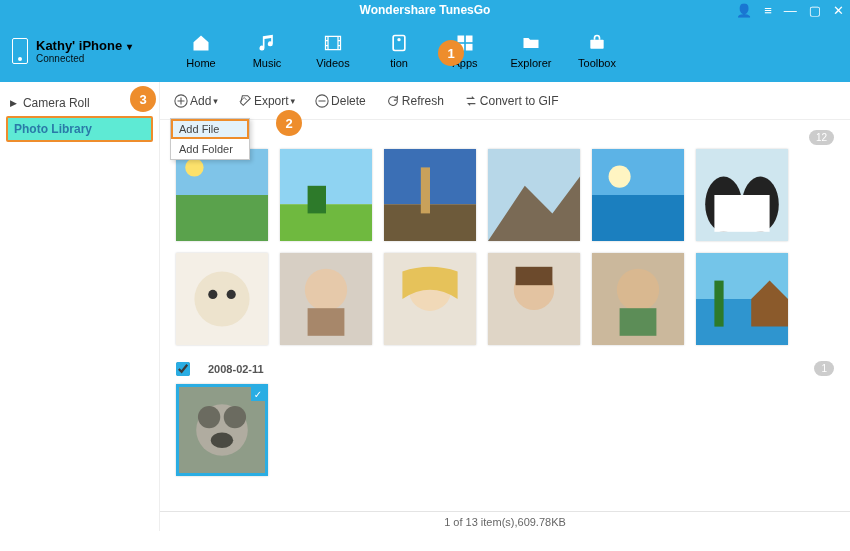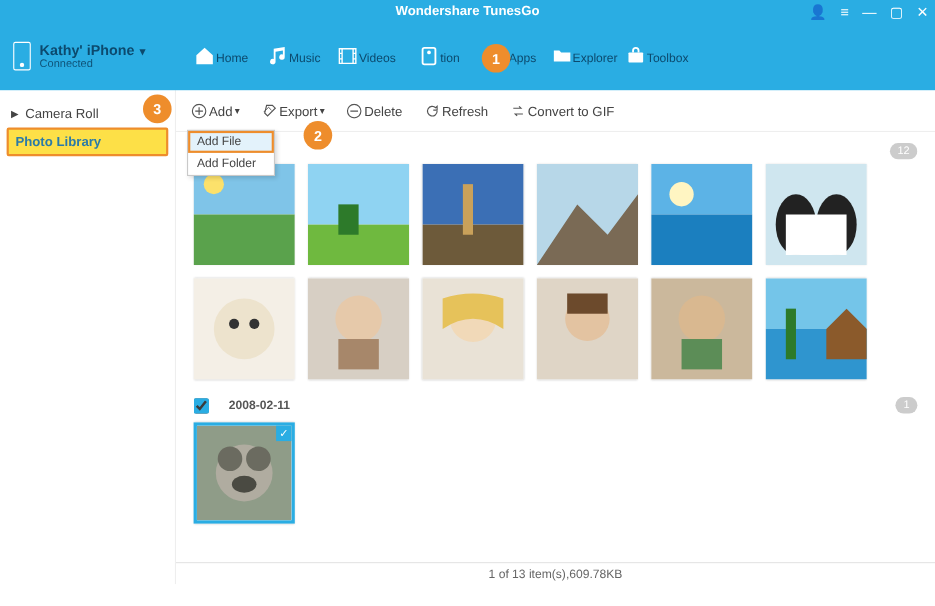--- a/index.html
+++ b/index.html
@@ -1,38 +1,38 @@
 <!DOCTYPE html>
 <html><head>
 <meta charset="utf-8">
 <style>
   * { box-sizing: border-box; margin: 0; padding: 0; }
   body { font-family: "Segoe UI", Arial, sans-serif; font-size: 12px; color: #333; background: #fff; width: 850px; height: 551px; overflow: hidden; position: relative; }
   .titlebar { background: #2aade3; height: 20px; display: flex; align-items: center; justify-content: center; color: #fff; padding: 0 6px; }
   .titlebar .title-center { position: absolute; left: 0; right: 0; text-align: center; font-weight: 600; font-size: 12px; pointer-events: none; }
   .titlebar .title-right { display: flex; gap: 12px; margin-left: auto; z-index: 1; }
   .titlebar .title-right span { cursor: pointer; font-size: 13px; }
-  .header { background: #2aade3; height: 62px; display: flex; padding-left: 12px; color: #0c4a6e; position: relative; }
+  .header { background: #2aade3; height: 62px; display: flex; padding-left: 12px; color: #000000; position: relative; }
   .device { display: flex; align-items: center; gap: 8px; width: 150px; }
   .device .phone-icon { width: 16px; height: 26px; border: 1.5px solid #fff; border-radius: 2px; position: relative; }
   .device .phone-icon::after { content: ""; position: absolute; bottom: 2px; left: 50%; transform: translateX(-50%); width: 4px; height: 4px; border-radius: 50%; background: #fff; }
   .device .dname { font-size: 13px; font-weight: 600; }
   .device .dstatus { font-size: 10px; opacity: 0.9; }
   .device .chev { margin-left: 2px; font-size: 10px; }
   .tabs { display: flex; align-items: center; gap: 0; margin-left: 6px; }
-  .tab { display: flex; flex-direction: row; align-items: center; justify-content: center; width: 66px; height: 62px; cursor: pointer; position: relative; }
+  .tab { display: flex; flex-direction: column; align-items: center; justify-content: center; width: 66px; height: 62px; cursor: pointer; position: relative; }
   .tab.selected { border: 2px solid #ee8d2c; border-radius: 3px; }
   .tab .ticon { width: 20px; height: 20px; display: flex; align-items: center; justify-content: center; }
   .tab .ticon svg { fill: #fff; }
   .tab .tlabel { font-size: 11px; margin-top: 4px; }
   .main { display: flex; height: 449px; }
   .sidebar { width: 160px; border-right: 1px solid #eee; padding-top: 8px; }
   .sidebar .item { display: flex; align-items: center; gap: 6px; padding: 6px 10px; cursor: pointer; font-size: 12px; color: #444; }
   .sidebar .item .tri { font-size: 9px; }
-  .sidebar .item.selected { background: #fde047; border: 2px solid #ee8d2c; border-radius: 2px; margin: 0 6px; padding: 4px 6px; color: #2a7aa8; font-weight: 600; }
+  .sidebar .item.selected { background: #5eead4; border: 2px solid #ee8d2c; border-radius: 2px; margin: 0 6px; padding: 4px 6px; color: #2a7aa8; font-weight: 600; }
   .content { flex: 1; display: flex; flex-direction: column; position: relative; }
   .toolbar { height: 38px; display: flex; align-items: center; gap: 20px; padding-left: 14px; border-bottom: 1px solid #eee; color: #444; position: relative; }
   .toolbar .tbtn { display: flex; align-items: center; gap: 2px; cursor: pointer; font-size: 12px; }
   .toolbar .tbtn .ic { width: 14px; height: 14px; display: inline-flex; align-items: center; justify-content: center; }
   .dropdown { position: absolute; top: 36px; left: 10px; width: 80px; border: 1px solid #c9c9c9; background: #fff; z-index: 5; box-shadow: 2px 2px 4px rgba(0,0,0,0.15); }
   .dropdown .ditem { padding: 4px 8px; font-size: 11px; cursor: pointer; }
   .dropdown .ditem.selected { background: #e3f2fb; border: 2px solid #ee8d2c; padding: 2px 6px; }
   .gallery { flex: 1; overflow: auto; padding: 10px 16px; }
   .badge-count { float: right; background: #ccc; color: #fff; border-radius: 8px; padding: 0 7px; font-size: 10px; line-height: 15px; height: 15px; }
   .section-head { display: flex; align-items: center; gap: 6px; margin: 4px 0 8px; }

